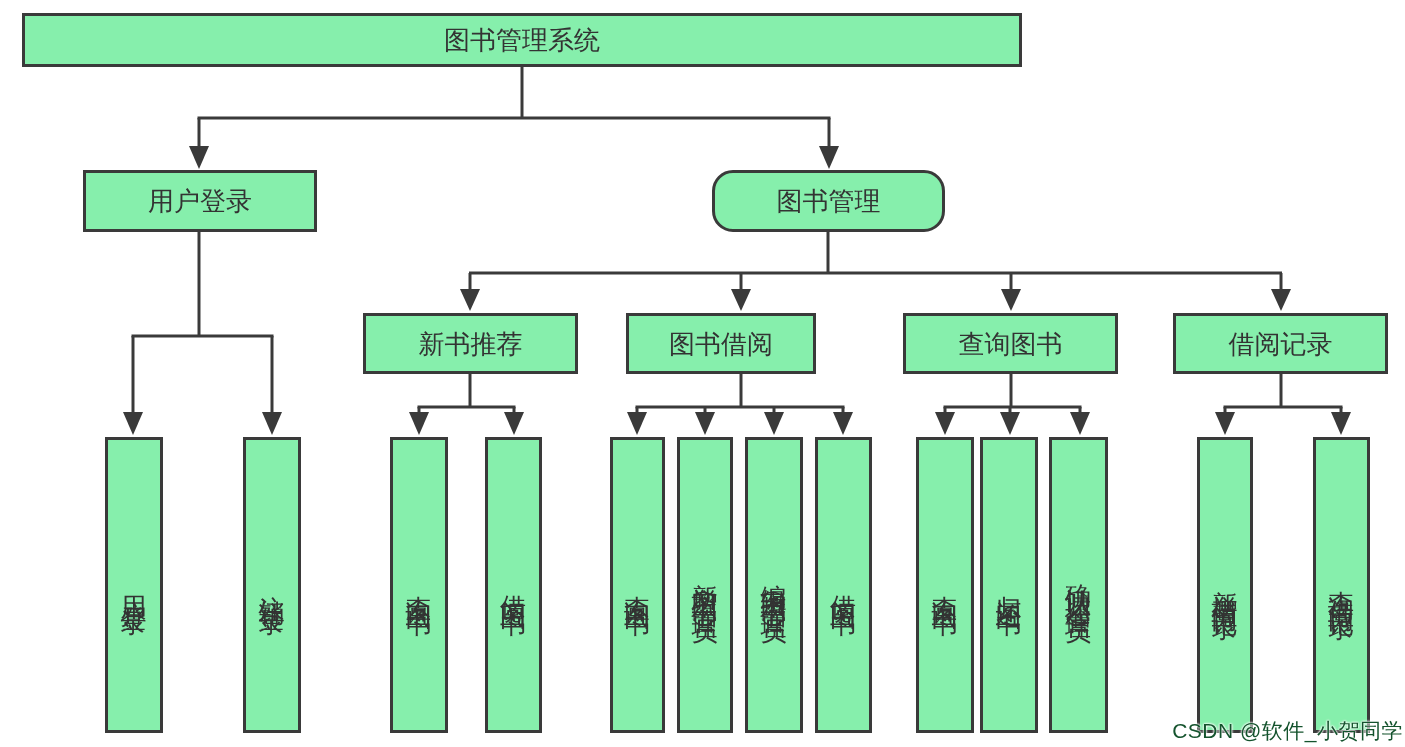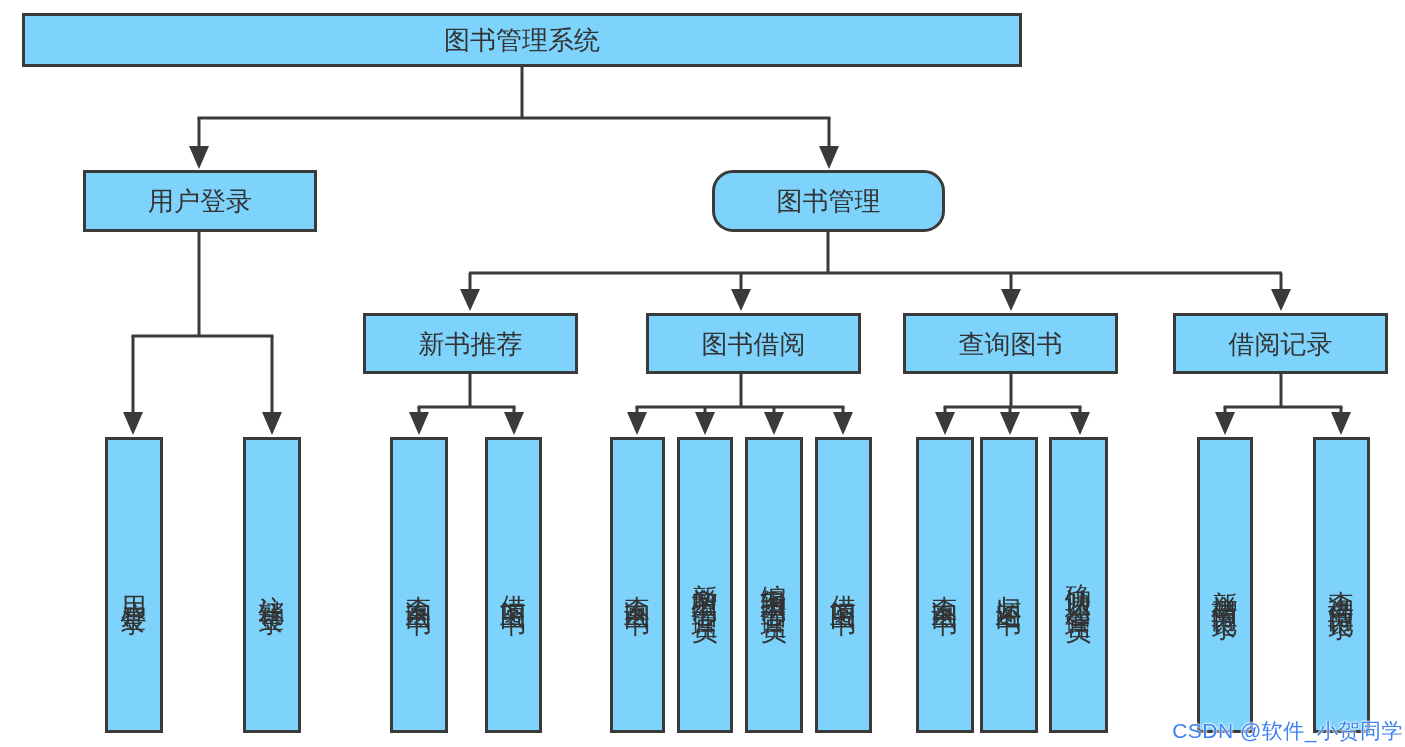--- a/index.html
+++ b/index.html
@@ -8,41 +8,41 @@
     width:1405px;height:747px;
     background:#ffffff;
     font-family:"Liberation Sans","DejaVu Sans",sans-serif;
     overflow:hidden;
   }
   #wires{position:absolute;left:0;top:0;width:1405px;height:747px;}
   .node{
     position:absolute;
     box-sizing:border-box;
     border:3px solid #3a3a3a;
-    background:#7dd3fc;
+    background:#86efac;
     display:flex;
     align-items:center;
     justify-content:center;
     color:#333333;
     font-size:26px;
     line-height:1;
     white-space:nowrap;
   }
   .node.vertical{
     writing-mode:vertical-rl;
     letter-spacing:5px;
     font-size:26px;
     white-space:normal;
   }
   .watermark{
     position:absolute;
     right:2px;
     bottom:2px;
     font-size:21px;
-    color:#3b82f6;
+    color:#14532d;
     letter-spacing:0.5px;
     text-shadow:0 0 2px #ffffff,0 0 2px #ffffff,0 0 3px #ffffff;
   }
 </style>
 </head>
 <body>
 
 <div id="canvas">
 
   <svg id="wires" viewBox="0 0 1405 747" xmlns="http://www.w3.org/2000/svg" stroke="#3a3a3a" stroke-width="3" fill="#3a3a3a">
@@ -120,21 +120,21 @@
       <path d="M1331,412 L1351,412 L1341,435 Z" stroke="none"></path>
     </g>
   </svg>
 
   <div class="node" style="left:22px;top:13px;width:1000px;height:54px;">图书管理系统</div>
 
   <div class="node" style="left:83px;top:170px;width:234px;height:62px;">用户登录</div>
   <div class="node" style="left:712px;top:170px;width:233px;height:62px;border-radius:21px;">图书管理</div>
 
   <div class="node" style="left:363px;top:313px;width:215px;height:61px;">新书推荐</div>
-  <div class="node" style="left:646px;top:313px;width:215px;height:61px;">图书借阅</div>
+  <div class="node" style="left:626px;top:313px;width:190px;height:61px;">图书借阅</div>
   <div class="node" style="left:903px;top:313px;width:215px;height:61px;">查询图书</div>
   <div class="node" style="left:1173px;top:313px;width:215px;height:61px;">借阅记录</div>
 
   <div class="node vertical" style="left:105px;top:437px;width:58px;height:296px;">用户登录</div>
   <div class="node vertical" style="left:243px;top:437px;width:58px;height:296px;">注销登录</div>
 
   <div class="node vertical" style="left:390px;top:437px;width:58px;height:296px;">查询图书</div>
   <div class="node vertical" style="left:485px;top:437px;width:57px;height:296px;">借阅图书</div>
 
   <div class="node vertical" style="left:610px;top:437px;width:55px;height:296px;">查询图书</div>

